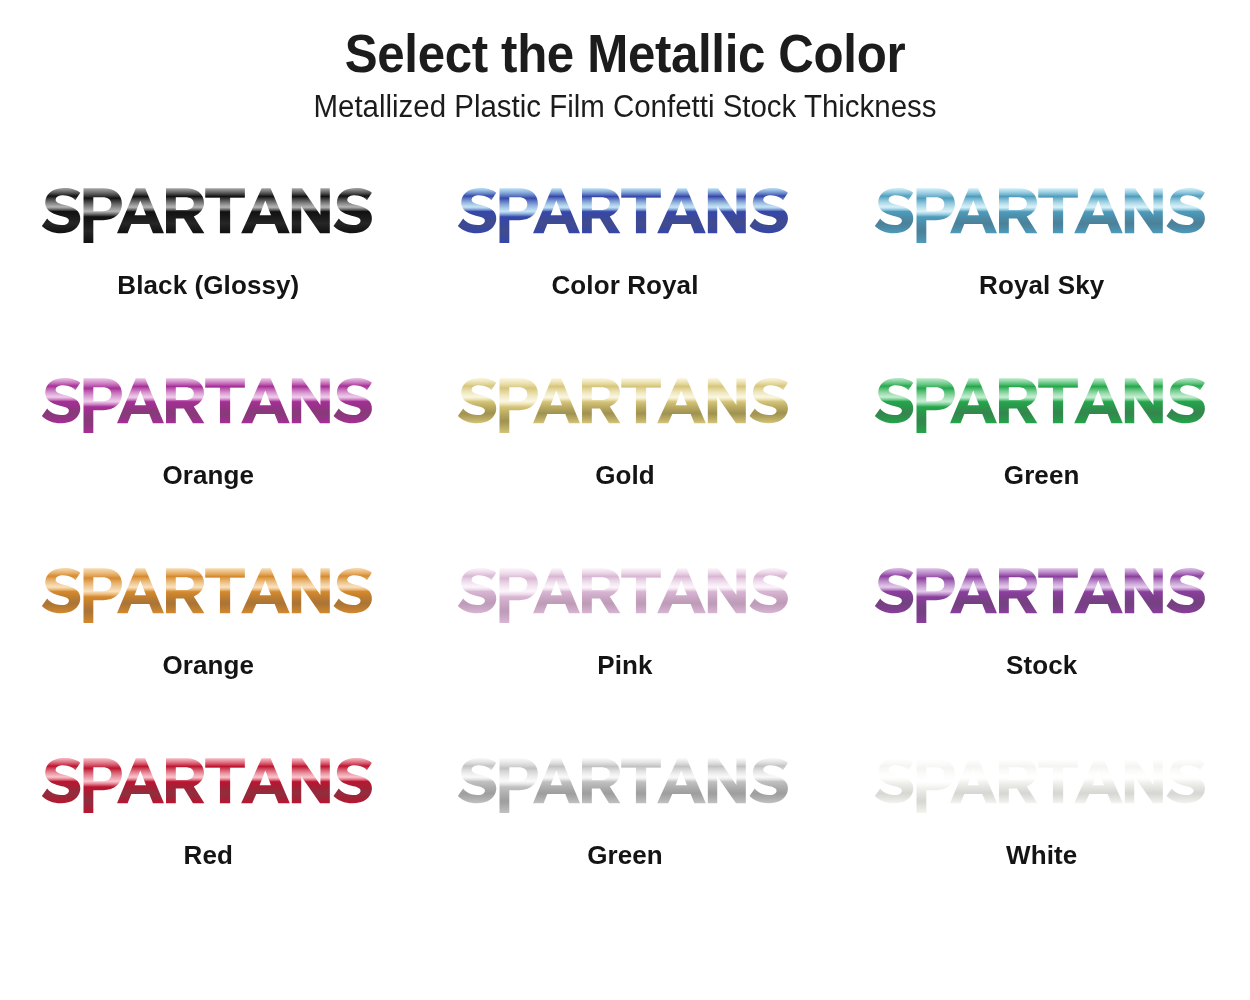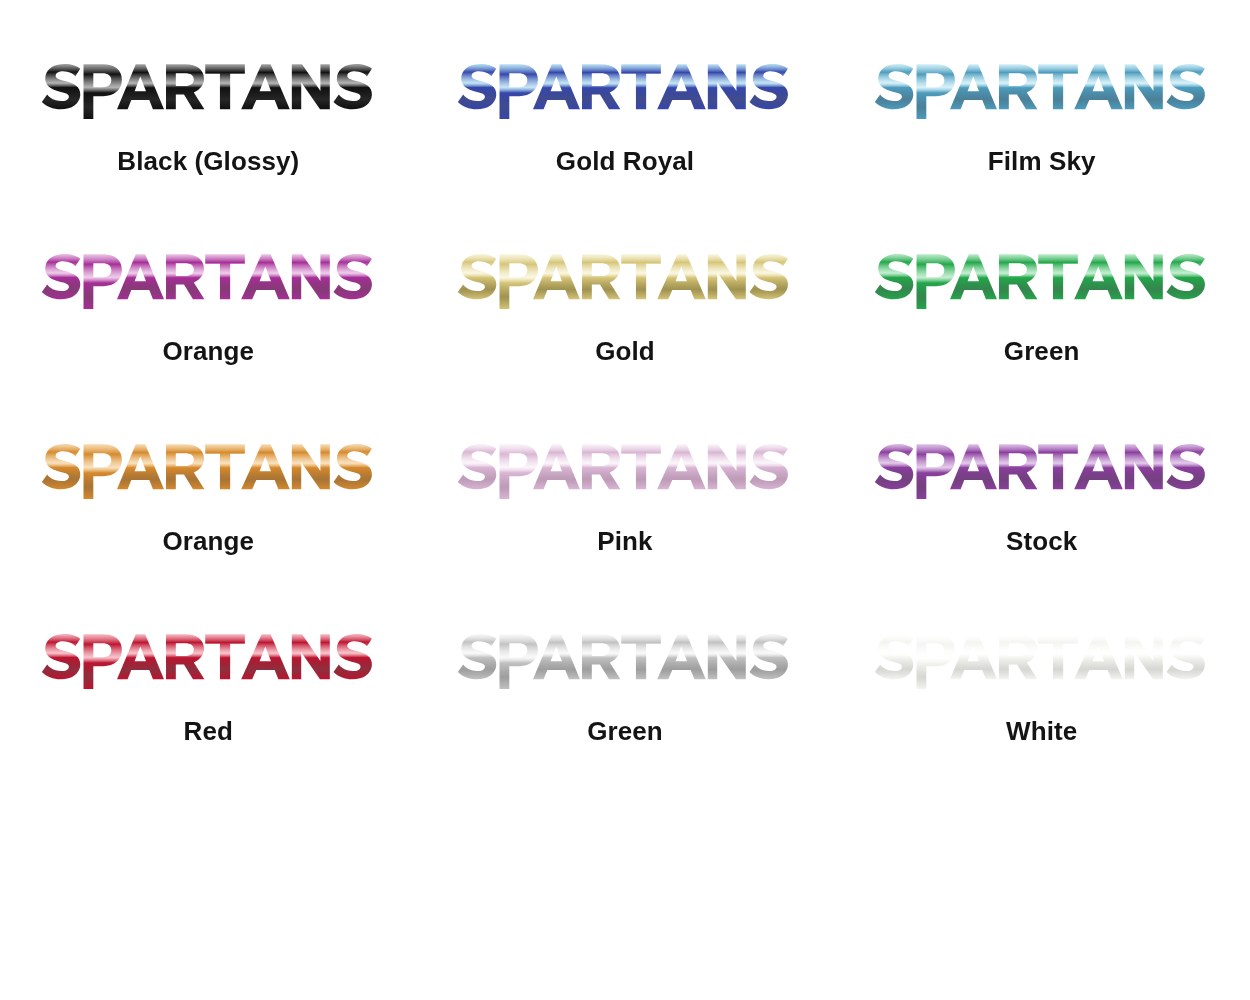--- a/index.html
+++ b/index.html
@@ -88,20 +88,24 @@
     letter-spacing: 0.1px;
     text-align: center;
     font-family: "Liberation Sans", "DejaVu Sans", sans-serif;
   }
 </style>
 </head>
 <body>
 
 <div class="page">
 
+  <div class="header">
+    <div class="title">Select the Metallic Color</div>
+    <div class="subtitle">Metallized Plastic Film Confetti Stock Thickness</div>
+  </div>
 
   <div class="swatch-grid">
       <div class="swatch">
         <div class="art-wrap">
           <svg viewBox="0 0 820 156" role="img">
             <defs>
               <linearGradient id="grad-black-glossy" x1="0" y1="0" x2="0" y2="1">
                 <stop offset="0" stop-color="#5a5a5a" stop-opacity="0.55"></stop>
                 <stop offset="0.18" stop-color="#111111" stop-opacity="1"></stop>
                 <stop offset="0.42" stop-color="#5a5a5a" stop-opacity="0.45"></stop>
@@ -154,21 +158,21 @@
                 <use xlink:href="#spartans-glyphs" href="#spartans-glyphs"></use>
               </clipPath>
             </defs>
             <use xlink:href="#spartans-glyphs" href="#spartans-glyphs" fill="url(#grad-blue-royal)"></use>
             <g clip-path="url(#clip-blue-royal)">
               <rect x="-40" y="52" width="900" height="34" fill="url(#sheen-blue-royal)"></rect>
               <rect x="-40" y="66" width="900" height="4" fill="#ffffff" opacity="0.45" transform="rotate(-3 410 68)"></rect>
             </g>
           </svg>
         </div>
-        <div class="swatch-label">Gold Royal</div>
+        <div class="swatch-label">Color Royal</div>
       </div>
       <div class="swatch">
         <div class="art-wrap">
           <svg viewBox="0 0 820 156" role="img">
             <defs>
               <linearGradient id="grad-blue-sky" x1="0" y1="0" x2="0" y2="1">
                 <stop offset="0" stop-color="#a8dff0" stop-opacity="0.55"></stop>
                 <stop offset="0.18" stop-color="#4e9cbd" stop-opacity="1"></stop>
                 <stop offset="0.42" stop-color="#a8dff0" stop-opacity="0.45"></stop>
                 <stop offset="0.52" stop-color="#4e9cbd" stop-opacity="1"></stop>
@@ -187,21 +191,21 @@
                 <use xlink:href="#spartans-glyphs" href="#spartans-glyphs"></use>
               </clipPath>
             </defs>
             <use xlink:href="#spartans-glyphs" href="#spartans-glyphs" fill="url(#grad-blue-sky)"></use>
             <g clip-path="url(#clip-blue-sky)">
               <rect x="-40" y="52" width="900" height="34" fill="url(#sheen-blue-sky)"></rect>
               <rect x="-40" y="66" width="900" height="4" fill="#ffffff" opacity="0.45" transform="rotate(-3 410 68)"></rect>
             </g>
           </svg>
         </div>
-        <div class="swatch-label">Film Sky</div>
+        <div class="swatch-label">Royal Sky</div>
       </div>
       <div class="swatch">
         <div class="art-wrap">
           <svg viewBox="0 0 820 156" role="img">
             <defs>
               <linearGradient id="grad-fuchsia" x1="0" y1="0" x2="0" y2="1">
                 <stop offset="0" stop-color="#d98fd0" stop-opacity="0.55"></stop>
                 <stop offset="0.18" stop-color="#a62f97" stop-opacity="1"></stop>
                 <stop offset="0.42" stop-color="#d98fd0" stop-opacity="0.45"></stop>
                 <stop offset="0.52" stop-color="#a62f97" stop-opacity="1"></stop>

